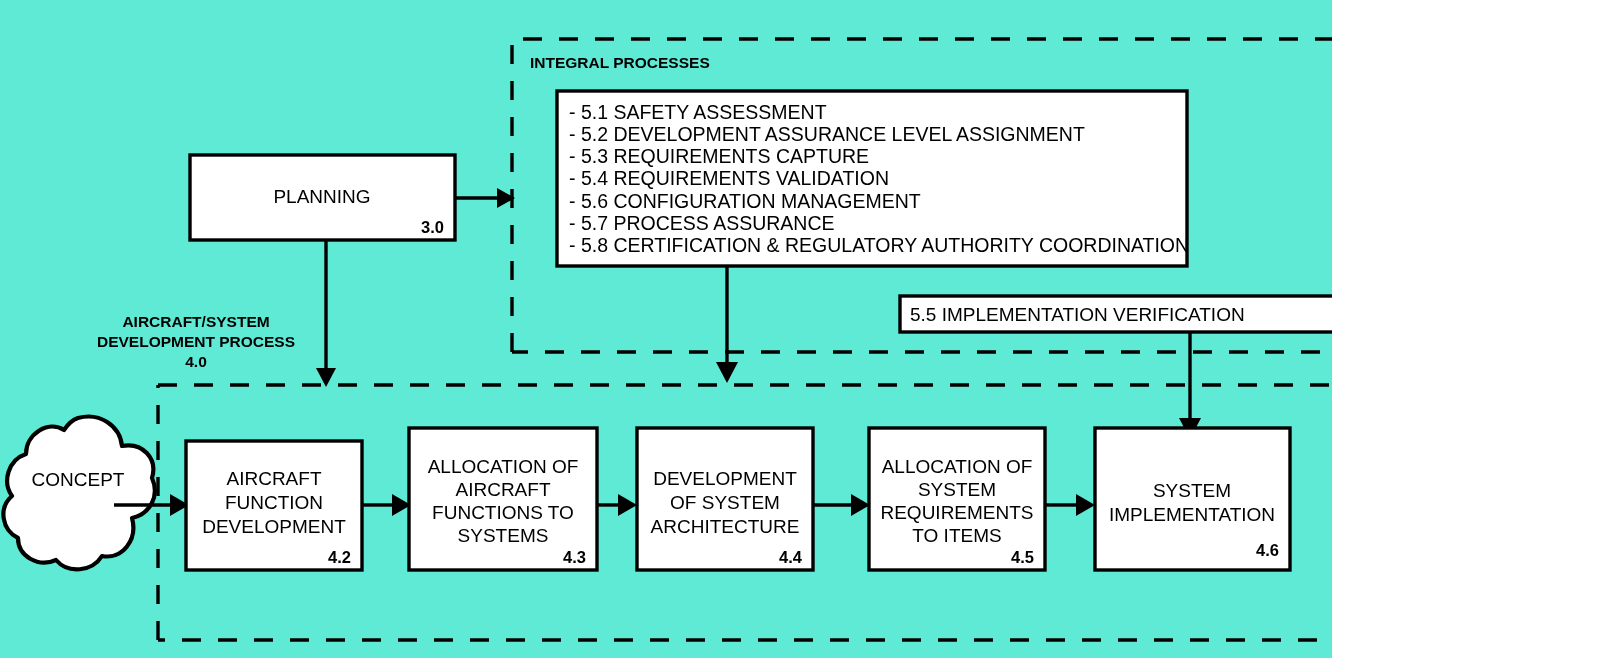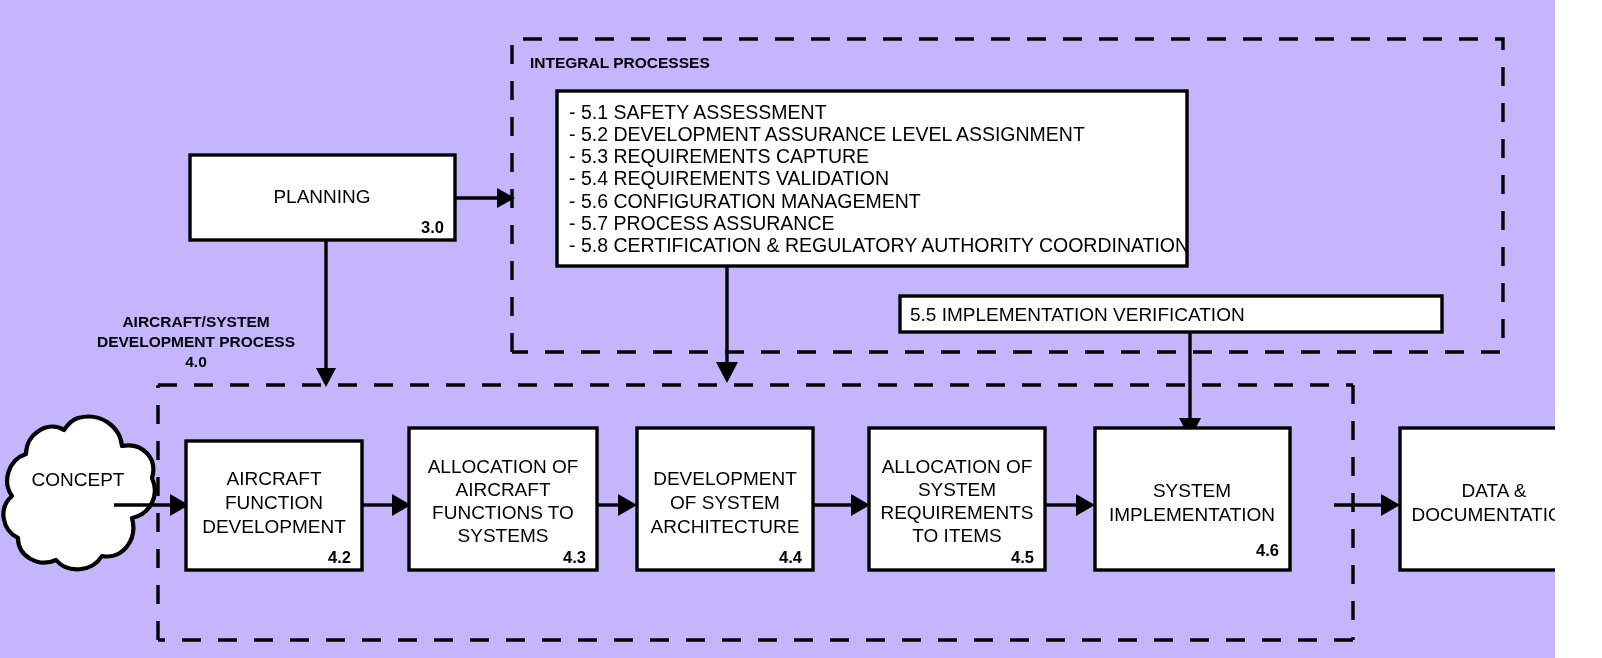--- a/index.html
+++ b/index.html
@@ -5,23 +5,23 @@
   html, body {
     margin: 0;
     padding: 0;
     background: #ffffff;
   }
   body {
     font-family: "Liberation Sans", sans-serif;
   }
   #stage {
     position: relative;
-    width: 1555px;
+    width: 1332px;
     height: 658px;
-    background: #c4b5fd;
+    background: #5eead4;
     overflow: hidden;
   }
   #stage svg {
     position: absolute;
     left: 0;
     top: 0;
   }
   .solid-box {
     fill: #ffffff;
     stroke: #000000;

